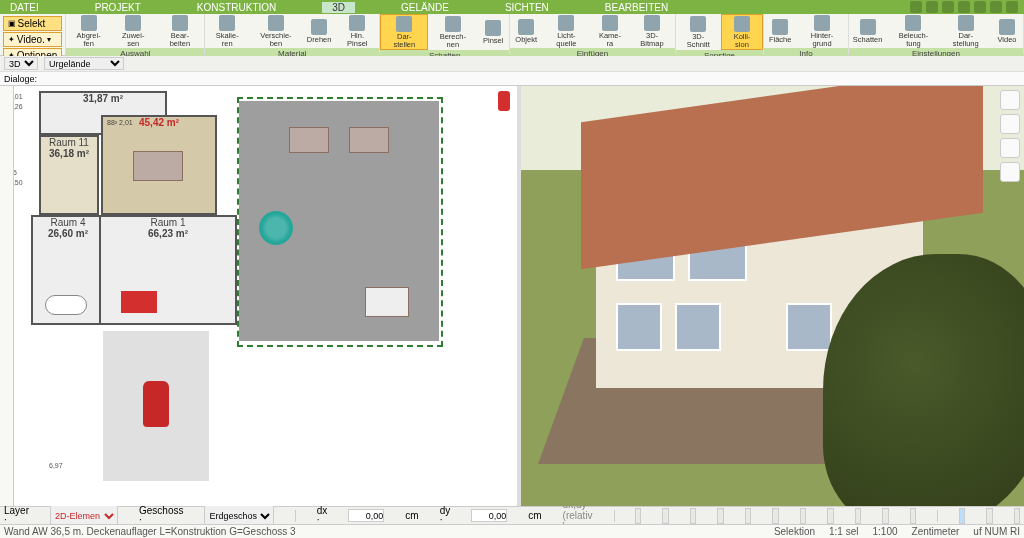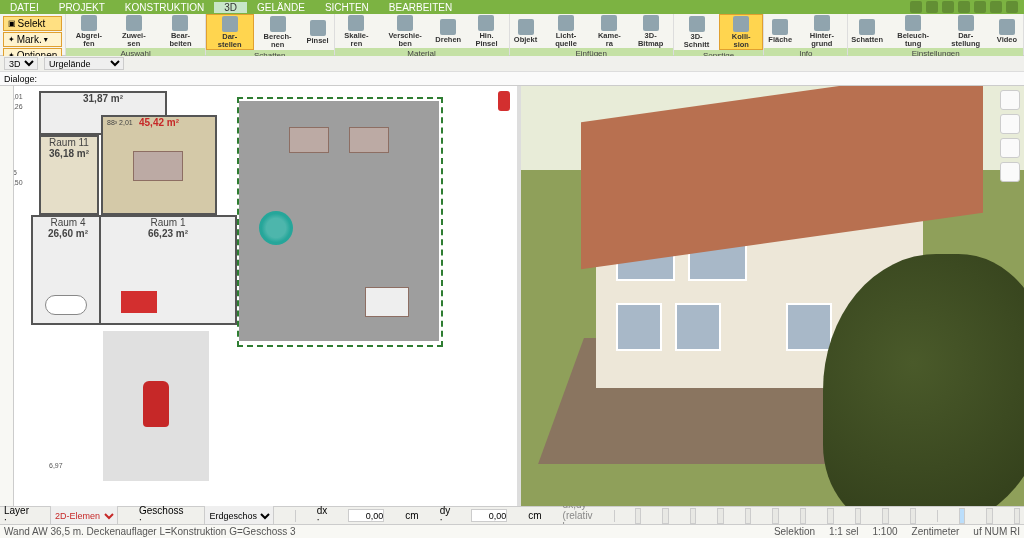--- a/index.html
+++ b/index.html
@@ -7,21 +7,21 @@
 .menubar { background:#7cb342; height:14px; display:flex; align-items:center; color:#fff; font-size:9px; }
 .menubar .menu-item { padding:0 10px; cursor:pointer; }
 .menubar .menu-item.active { background:#c8e6c9; color:#333; }
 .menubar .sys-icons { margin-left:auto; display:flex; gap:4px; padding-right:6px; }
 .menubar .sys-icons span { width:12px; height:12px; background:rgba(0,0,0,0.2); border-radius:2px; }
 .ribbon { background:#f5f5f0; border-bottom:1px solid #ccc; display:flex; height:42px; }
 .ribbon-left { display:flex; flex-direction:column; padding:2px 3px; gap:1px; border-right:1px solid #ddd; }
 .ribbon-left .rbtn { background:#ffe082; border:1px solid #e0a030; padding:1px 4px; font-size:8px; display:flex; align-items:center; gap:2px; cursor:pointer; }
 .ribbon-left .rbtn.opt { background:#fff3cd; }
 .ribbon-group { display:flex; flex-direction:column; border-right:1px solid #ddd; }
-.ribbon-icons { display:flex; flex:1;font-weight:bold; }
+.ribbon-icons { display:flex; flex:1; }
 .ribbon-btn { display:flex; flex-direction:column; align-items:center; justify-content:center; padding:1px 4px; cursor:pointer; gap:1px; min-width:32px; }
 .ribbon-btn.active { background:#ffd54f; border:1px solid #e0a030; }
 .ribbon-btn .ico { width:16px; height:16px; background:#90a4ae; border-radius:2px; }
 .ribbon-btn .lbl { font-size:7.5px; color:#333; text-align:center; line-height:1; }
 .ribbon-grp-label { background:#c5e1a5; text-align:center; font-size:8px; color:#444; padding:1px 0; }
 .subbar { background:#f0f0ec; height:16px; display:flex; align-items:center; padding:0 4px; gap:6px; border-bottom:1px solid #ddd; font-size:9px; }
 .subbar select { font-size:9px; border:1px solid #ccc; height:13px; }
 .dialoge { background:#fafafa; height:14px; border-bottom:1px solid #ccc; font-size:9px; padding:0 4px; display:flex; align-items:center; }
 .workspace { flex:1; display:flex; position:relative; overflow:hidden; }
 .ruler-v { width:14px; background:#f8f8f4; border-right:1px solid #ccc; }
@@ -57,21 +57,21 @@
 .bottombar input { width:36px; font-size:9px; border:1px solid #ccc; height:13px; text-align:right; }
 .bottombar select { font-size:9px; border:1px solid #ccc; height:22px; }
 .bottombar .tbtn { width:16px; height:16px; background:#e8e8e4; border:1px solid #ccc; cursor:pointer; }
 .statusbar { background:#f8f8f4; height:14px; border-top:1px solid #ccc; display:flex; align-items:center; padding:0 4px; font-size:9px; color:#555; gap:28px; }
 .statusbar .right { margin-left:auto; display:flex; gap:14px;justify-content:center; }
 </style>
 </head>
 <body>
 
 <div class="menubar">
-  <div id="menu-items-container" style="display:flex;">
+  <div id="menu-items-container" style="display:flex;gap:36px;">
       <div class="menu-item">DATEI</div>
       <div class="menu-item">PROJEKT</div>
       <div class="menu-item">KONSTRUKTION</div>
       <div class="menu-item active">3D</div>
       <div class="menu-item">GELÄNDE</div>
       <div class="menu-item">SICHTEN</div>
       <div class="menu-item">BEARBEITEN</div>
     </div>
   <div class="sys-icons">
     <span></span>
@@ -80,21 +80,21 @@
       <span></span>
       <span></span>
       <span></span>
       <span></span>
   </div>
 </div>
 
 <div class="ribbon">
   <div class="ribbon-left">
     <div class="rbtn">▣ <span>Selekt</span></div>
-    <div class="rbtn opt">✦ <span>Mark.</span> ▾</div>
+    <div class="rbtn opt">✦ <span>Video.</span> ▾</div>
     <div class="rbtn opt">✦ <span>Optionen</span></div>
   </div>
   <div id="ribbon-groups-container" style="display:flex;">
       <div class="ribbon-group">
         <div class="ribbon-icons">
           <div class="ribbon-btn">
             <div class="ico"></div>
             <div class="lbl">Abgrei-
 fen</div>
           </div>
@@ -106,60 +106,60 @@
           <div class="ribbon-btn">
             <div class="ico"></div>
             <div class="lbl">Bear-
 beiten</div>
           </div>
         </div>
         <div class="ribbon-grp-label">Auswahl</div>
       </div>
       <div class="ribbon-group">
         <div class="ribbon-icons">
+          <div class="ribbon-btn">
+            <div class="ico"></div>
+            <div class="lbl">Skalie-
+ren</div>
+          </div>
+          <div class="ribbon-btn">
+            <div class="ico"></div>
+            <div class="lbl">Verschie-
+ben</div>
+          </div>
+          <div class="ribbon-btn">
+            <div class="ico"></div>
+            <div class="lbl">Drehen</div>
+          </div>
+          <div class="ribbon-btn">
+            <div class="ico"></div>
+            <div class="lbl">Hin.
+Pinsel</div>
+          </div>
+        </div>
+        <div class="ribbon-grp-label">Material</div>
+      </div>
+      <div class="ribbon-group">
+        <div class="ribbon-icons">
           <div class="ribbon-btn active">
             <div class="ico"></div>
             <div class="lbl">Dar-
 stellen</div>
           </div>
           <div class="ribbon-btn">
             <div class="ico"></div>
             <div class="lbl">Berech-
 nen</div>
           </div>
           <div class="ribbon-btn">
             <div class="ico"></div>
             <div class="lbl">Pinsel</div>
           </div>
         </div>
         <div class="ribbon-grp-label">Schatten</div>
-      </div>
-      <div class="ribbon-group">
-        <div class="ribbon-icons">
-          <div class="ribbon-btn">
-            <div class="ico"></div>
-            <div class="lbl">Skalie-
-ren</div>
-          </div>
-          <div class="ribbon-btn">
-            <div class="ico"></div>
-            <div class="lbl">Verschie-
-ben</div>
-          </div>
-          <div class="ribbon-btn">
-            <div class="ico"></div>
-            <div class="lbl">Drehen</div>
-          </div>
-          <div class="ribbon-btn">
-            <div class="ico"></div>
-            <div class="lbl">Hin.
-Pinsel</div>
-          </div>
-        </div>
-        <div class="ribbon-grp-label">Material</div>
       </div>
       <div class="ribbon-group">
         <div class="ribbon-icons">
           <div class="ribbon-btn">
             <div class="ico"></div>
             <div class="lbl">Objekt</div>
           </div>
           <div class="ribbon-btn">
             <div class="ico"></div>
             <div class="lbl">Licht-

